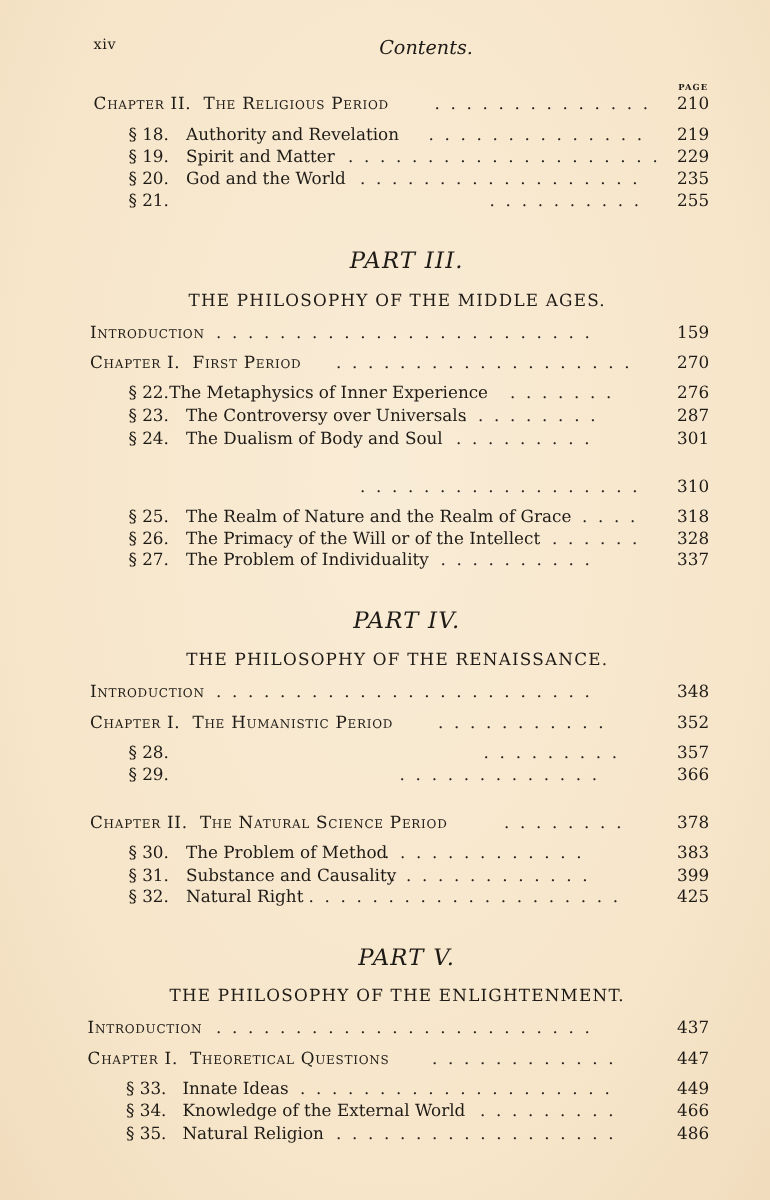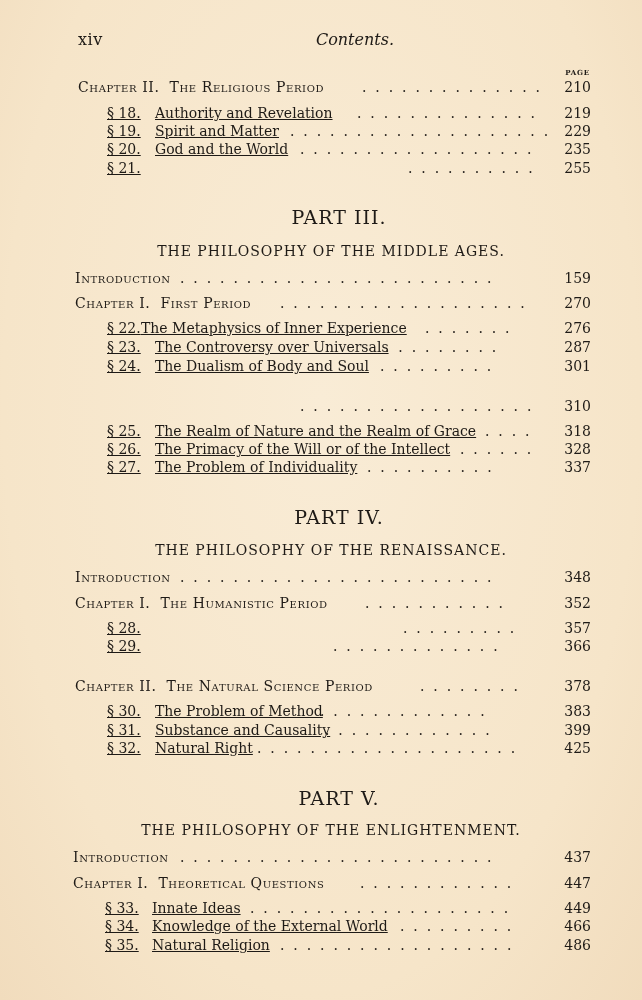--- a/index.html
+++ b/index.html
@@ -6,33 +6,33 @@
   body {
     width:642px; height:1000px; overflow:hidden;
     background:#f7e8cf;
     background-image: radial-gradient(ellipse at 50% 40%, #f9ecd6 0%, #f6e5c9 70%, #f1dcbd 100%);
     font-family:"DejaVu Serif","Liberation Serif",serif;
     color:#1e1a16;
     position:relative;
   }
   .page { position:absolute; left:0; top:0; width:642px; height:1000px; }
   .running-head { position:absolute; top:30px; left:78px; right:50px; height:22px; }
-  .folio { position:absolute; left:0; top:0; font-size:16px; letter-spacing:0.5px; }
+  .folio { position:absolute; left:0; top:0; font-size:12px; letter-spacing:0.5px; }
   .head-title { position:absolute; left:0; right:0; text-align:center; top:0; font-style:italic; font-size:16px; padding-left:40px; }
   .page-label { position:absolute; top:68px; right:52px; font-size:7px; font-weight:bold; letter-spacing:0.8px; }
 
   .row { position:absolute; left:0; right:0; height:18px; font-size:14px; line-height:18px; }
   .row .lbl { position:absolute; white-space:nowrap; }
   .row .dots { position:absolute; overflow:hidden; white-space:nowrap; letter-spacing:0; color:#2a2520; }
   .row .num { position:absolute; right:51px; text-align:right; width:40px; }
 
   .sc { font-variant:small-caps; letter-spacing:0.6px; }
-  .sec { position:absolute; white-space:nowrap;text-decoration:underline; }
-
-  .part-title { position:absolute; left:0; right:0; text-align:center; font-size:19px; letter-spacing:1px; padding-left:36px; }
+  .sec { position:absolute; white-space:nowrap; }
+
+  .part-title { position:absolute; left:0; right:0; text-align:center; font-size:19px; letter-spacing:1px; padding-left:36px;font-style:italic; }
   .part-sub { position:absolute; left:0; right:0; text-align:center; font-size:14px; letter-spacing:1px; padding-left:20px; }
 </style>
 </head>
 <body>
 
 <div class="page">
   <div class="running-head">
     <span class="folio">xiv</span>
     <span class="head-title">Contents.</span>
   </div>

